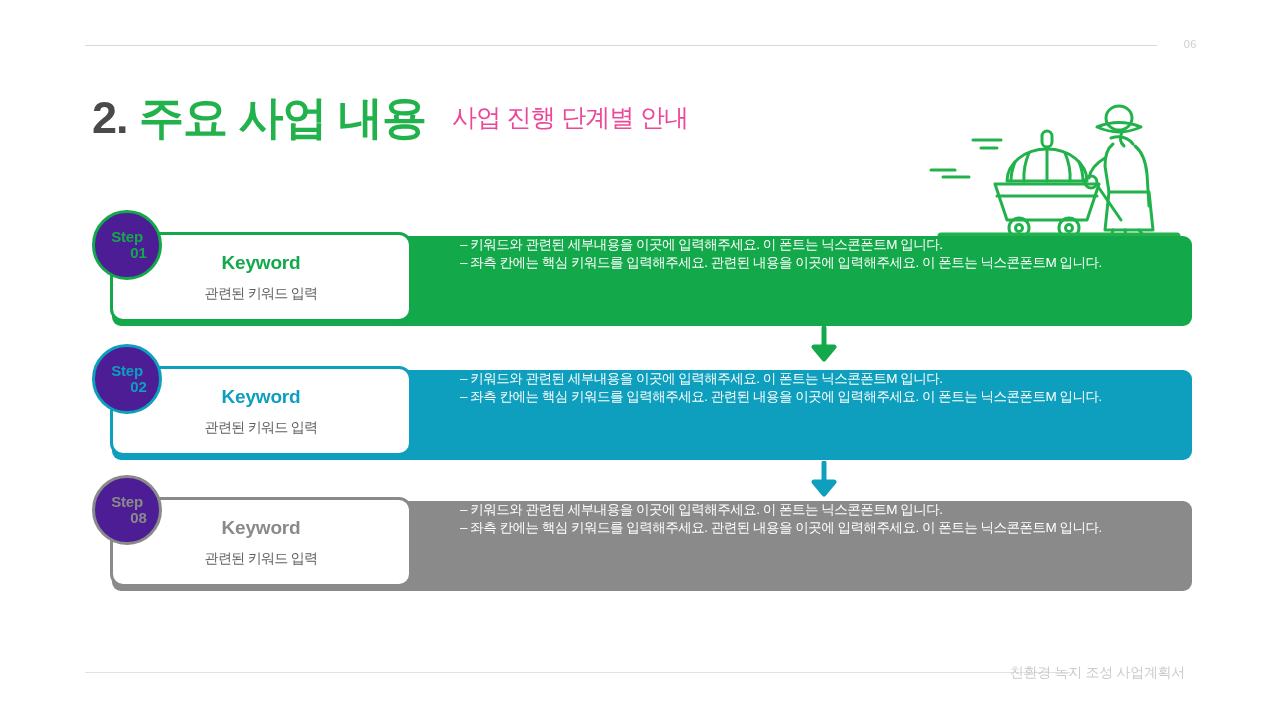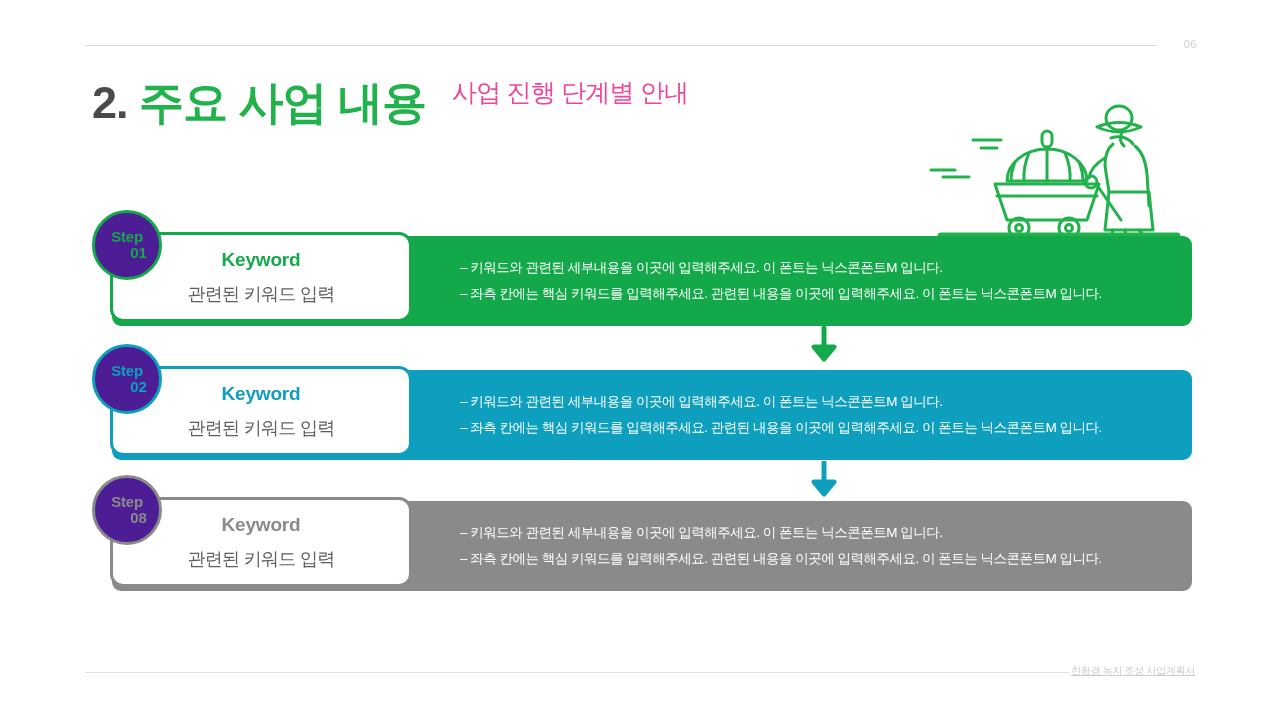--- a/index.html
+++ b/index.html
@@ -38,23 +38,23 @@
     top: 38px;
     font-size: 11px;
     color: #cfcfcf;
     letter-spacing: 0.5px;
   }
 
   
   .title-row {
     position: absolute;
     left: 92px;
-    top: 80px;
+    top: 95px;
     display: flex;
-    align-items: flex-start;
+    align-items: center;
     gap: 26px;
   }
   .title-main {
     font-size: 45px;
     font-weight: bold;
     color: #22b24c;
     letter-spacing: -1px;
     line-height: 1;
   }
   .title-main .title-num {
@@ -120,21 +120,21 @@
     align-items: center;
     justify-content: center;
     gap: 11px;
   }
   .card-keyword {
     font-size: 19px;
     font-weight: bold;
     letter-spacing: -0.2px;
   }
   .card-label {
-    font-size: 18px;
+    font-size: 14px;
     color: #5e5e5e;
     letter-spacing: -0.7px;
   }
 
   
   .badge {
     position: absolute;
     left: 0;
     top: -26px;
     width: 70px;
@@ -161,22 +161,21 @@
   }
 
   
   .desc {
     position: absolute;
     left: 348px;
     top: 0;
     height: 90px;
     display: flex;
     flex-direction: column;
-    justify-content: center;
-    gap: 8px;
+    justify-content: flex-start;
   }
   .desc-line {
     font-size: 13.5px;
     color: #ffffff;
     letter-spacing: -0.5px;
     white-space: nowrap;
   }
   .desc-line::before {
     content: "\2013\00a0";
   }
@@ -204,26 +203,25 @@
   .footer-rule {
     position: absolute;
     left: 85px;
     top: 672px;
     width: 985px;
     height: 1px;
     background: #e2e2e2;
   }
   .footer-text {
     position: absolute;
-    right: 85px;
+    right: 95px;
     top: 664px;
-    font-size: 10px;
+    font-size: 14px;
     color: #cbcbcb;
     letter-spacing: -0.3px;
-    text-decoration: underline;
   }
 </style>
 </head>
 <body>
 
 <div class="slide">
 
   <div class="header-rule"></div>
   <div class="page-number">06</div>
 

